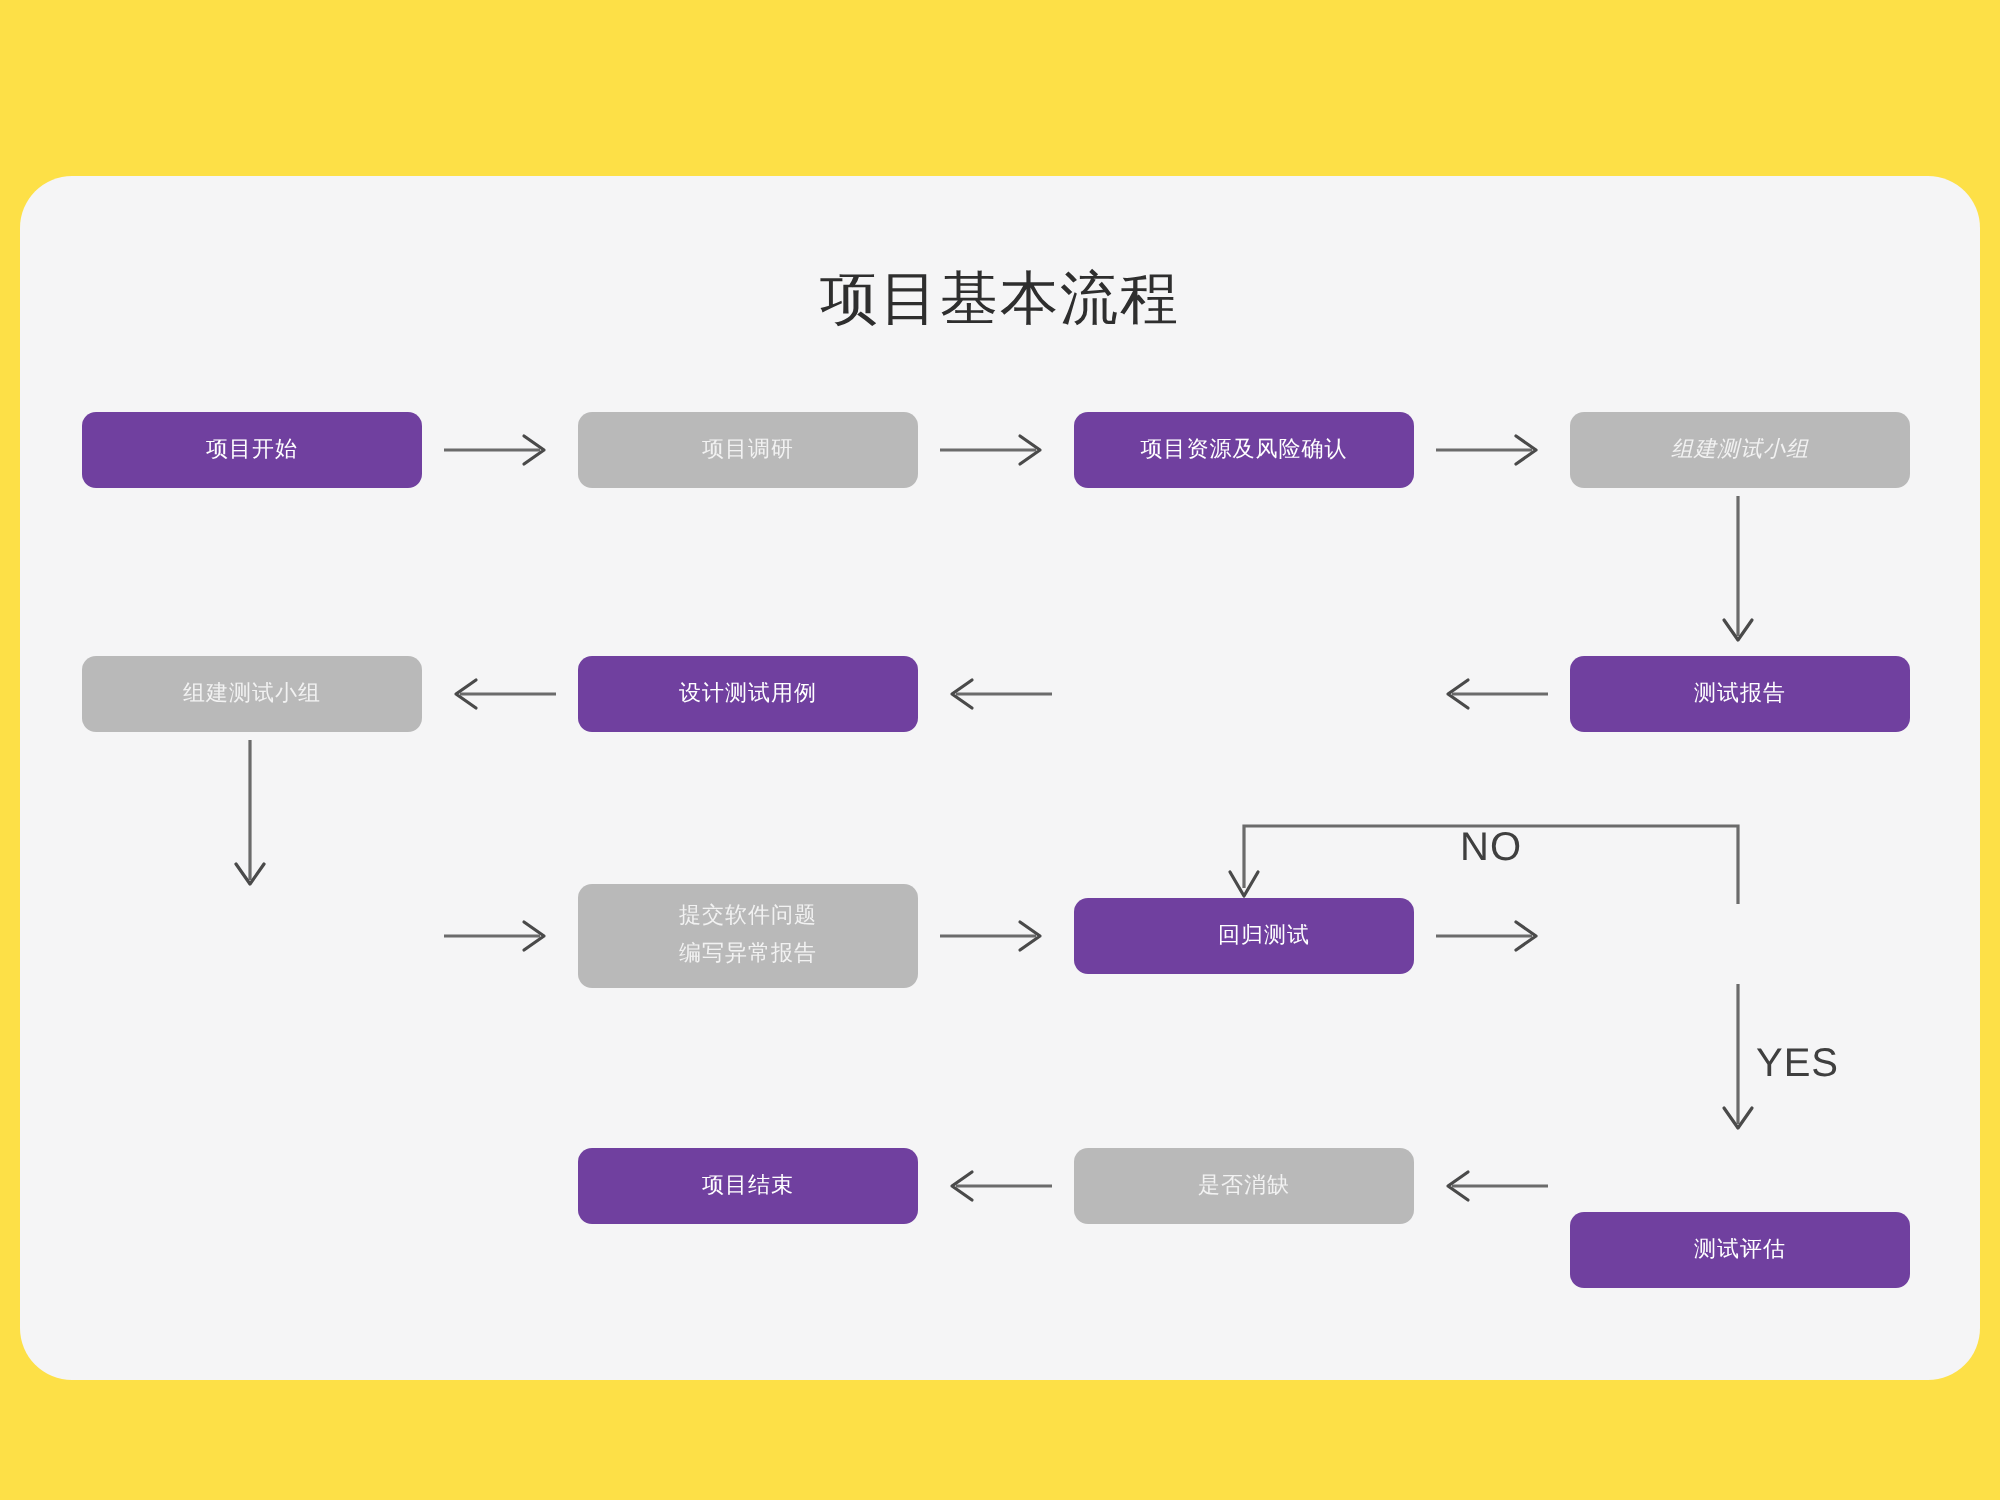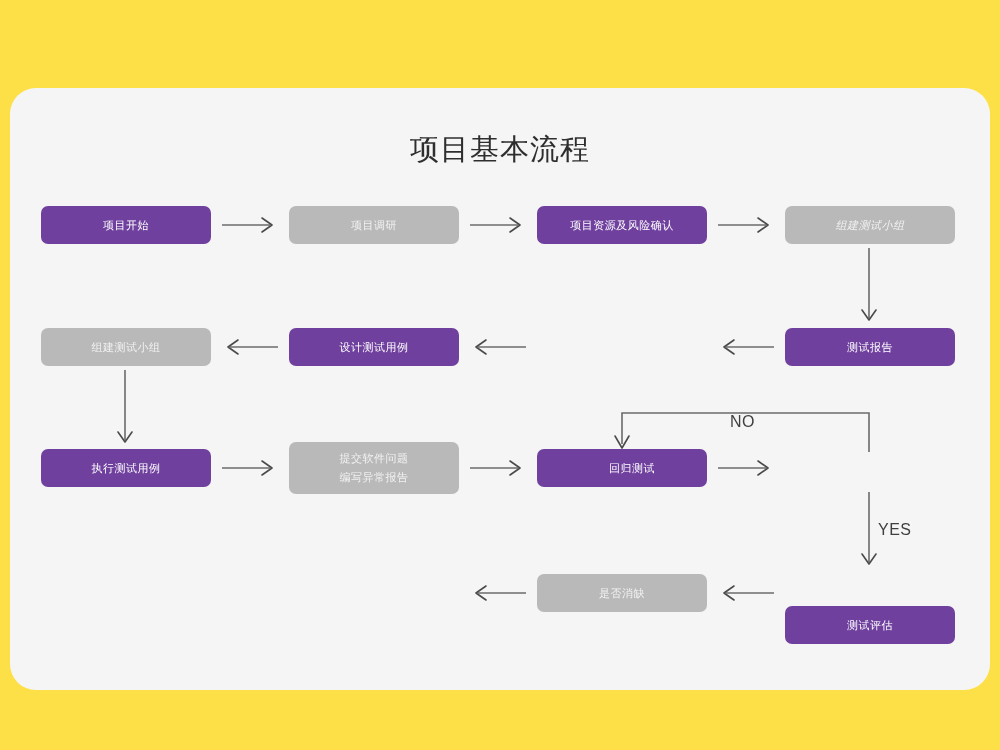--- a/index.html
+++ b/index.html
@@ -85,21 +85,21 @@
   .ahead {
     stroke: #4a4a4a;
     stroke-width: 1.6;
     fill: none;
     stroke-linecap: round;
     stroke-linejoin: round;
   }
 
   .edge-label {
     position: absolute;
-    font-size: 16px;
+    font-size: 20px;
     color: #3f3f3f;
     letter-spacing: .5px;
   }
 </style>
 </head>
 <body>
 
 <div id="stage">
 
   <div id="card"></div>
@@ -154,21 +154,20 @@
     <polyline class="ahead" points="16,4 6,11 16,18"></polyline>
   </svg>
 
   <div class="node purple" style="left:785px; top:328px;">测试报告</div>
 
   <svg class="arrow-svg" style="left:114px; top:370px;" width="24" height="78">
     <line class="aline" x1="11" y1="0" x2="11" y2="70"></line>
     <polyline class="ahead" points="4,62 11,72 18,62"></polyline>
   </svg>
 
-  <div class="node purple" style="left:41px;  top:449px;">执行测试用例</div>
 
   <svg class="arrow-svg" style="left:222px; top:457px;" width="56" height="22">
     <line class="aline" x1="0" y1="11" x2="48" y2="11"></line>
     <polyline class="ahead" points="40,4 50,11 40,18"></polyline>
   </svg>
 
   <div class="node gray tall" style="left:289px; top:442px;">提交软件问题
 编写异常报告</div>
 
   <svg class="arrow-svg" style="left:470px; top:457px;" width="56" height="22">
@@ -189,20 +188,21 @@
     <polyline class="ahead" points="5,28 12,40 19,28"></polyline>
   </svg>
   <div class="edge-label" style="left:730px; top:413px;">NO</div>
 
   <svg class="arrow-svg" style="left:858px; top:492px;" width="24" height="80">
     <line class="aline" x1="11" y1="0" x2="11" y2="70"></line>
     <polyline class="ahead" points="4,62 11,72 18,62"></polyline>
   </svg>
   <div class="edge-label" style="left:878px; top:521px;">YES</div>
 
+  <div class="node purple" style="left:289px; top:574px;">项目结束</div>
 
   <svg class="arrow-svg" style="left:470px; top:582px;" width="56" height="22">
     <line class="aline" x1="8" y1="11" x2="56" y2="11"></line>
     <polyline class="ahead" points="16,4 6,11 16,18"></polyline>
   </svg>
 
   <div class="node gray" style="left:537px; top:574px;">是否消缺</div>
 
   <svg class="arrow-svg" style="left:718px; top:582px;" width="56" height="22">
     <line class="aline" x1="8" y1="11" x2="56" y2="11"></line>

